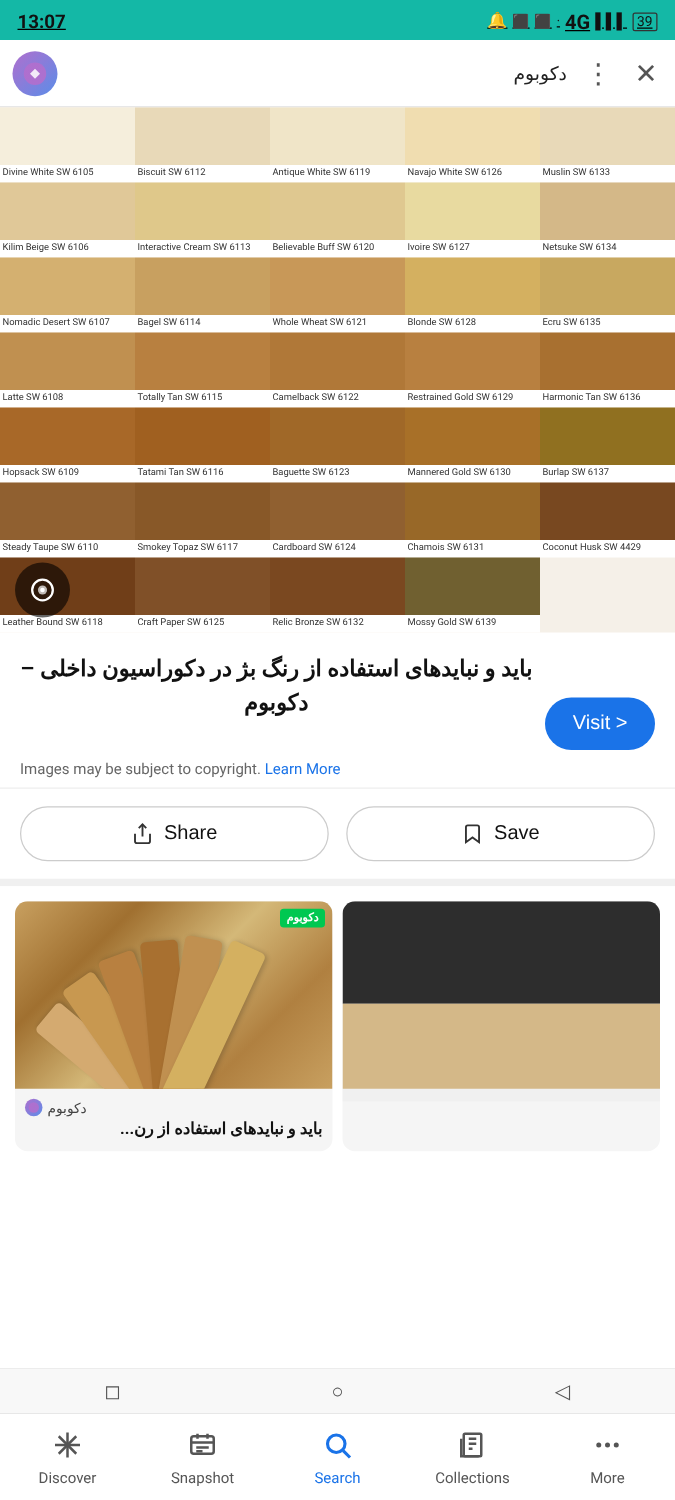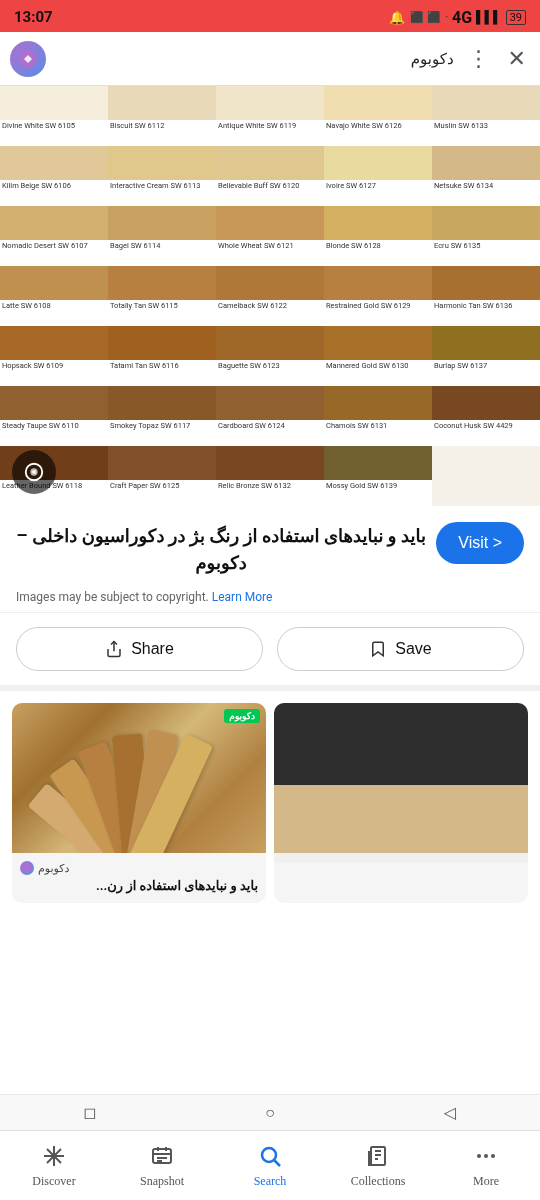--- a/index.html
+++ b/index.html
@@ -11,22 +11,23 @@
       font-family: 'Roboto', Arial, sans-serif;
       overflow-x: hidden;
     }
 
     
     .status-bar {
       display: flex;
       justify-content: space-between;
       align-items: center;
       padding: 6px 14px 4px 14px;
-      background: #ef4444;
+      background: #14b8a6;
       height: 32px;
+      text-decoration: underline;
     }
     .status-time {
       font-size: 15px;
       font-weight: 700;
       color: #111;
     }
     .status-icons {
       display: flex;
       align-items: center;
       gap: 4px;
@@ -95,21 +96,21 @@
     .color-swatch {
       flex: 1;
     }
     .color-label {
       font-size: 7.5px;
       color: #333;
       padding: 1px 2px;
       background: #fff;
       line-height: 1.2;
       text-align: left;
-      height: 26px;
+      height: 14px;
       overflow: hidden;
     }
     .logo-overlay {
       position: absolute;
       top: 6px;
       right: 8px;
       background: #c41230;
       color: #fff;
       font-size: 9px;
       font-weight: bold;
@@ -162,20 +163,21 @@
       border-radius: 24px;
       padding: 12px 22px;
       font-size: 16px;
       font-weight: 500;
       cursor: pointer;
       white-space: nowrap;
       display: flex;
       align-items: center;
       gap: 6px;
       flex-shrink: 0;
+      margin-top: 36px;
     }
     .copyright-text {
       font-size: 12px;
       color: #666;
       margin-top: 8px;
     }
     .copyright-text a {
       color: #1a73e8;
       text-decoration: none;
     }
@@ -258,21 +260,20 @@
       position: fixed;
       bottom: 0;
       left: 0;
       width: 540px;
       background: #fff;
       border-top: 1px solid #e0e0e0;
       display: flex;
       align-items: stretch;
       height: 70px;
       z-index: 100;
-      font-family: Liberation Serif, serif;
     }
     .nav-item {
       flex: 1;
       display: flex;
       flex-direction: column;
       align-items: center;
       justify-content: center;
       gap: 2px;
       cursor: pointer;
       padding: 6px 0 4px 0;

